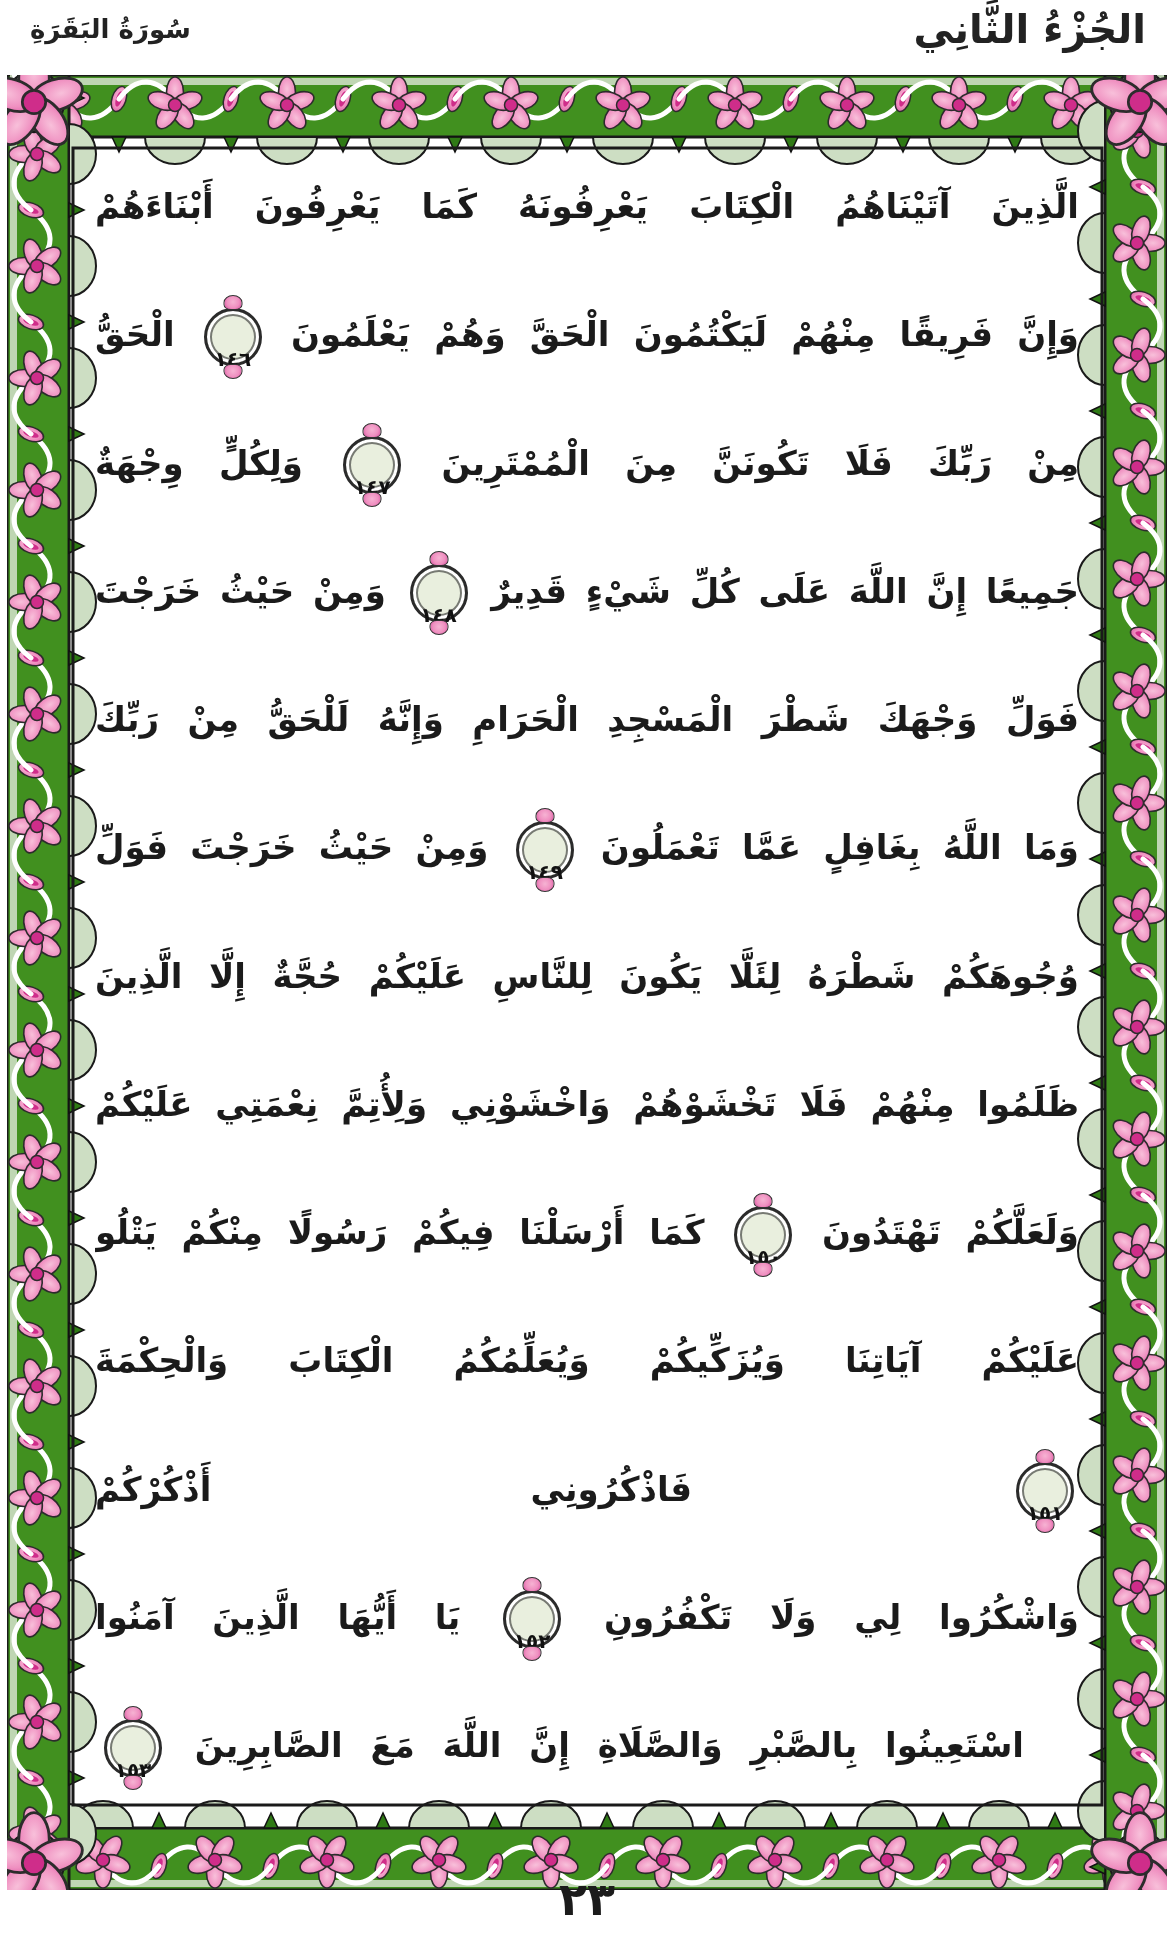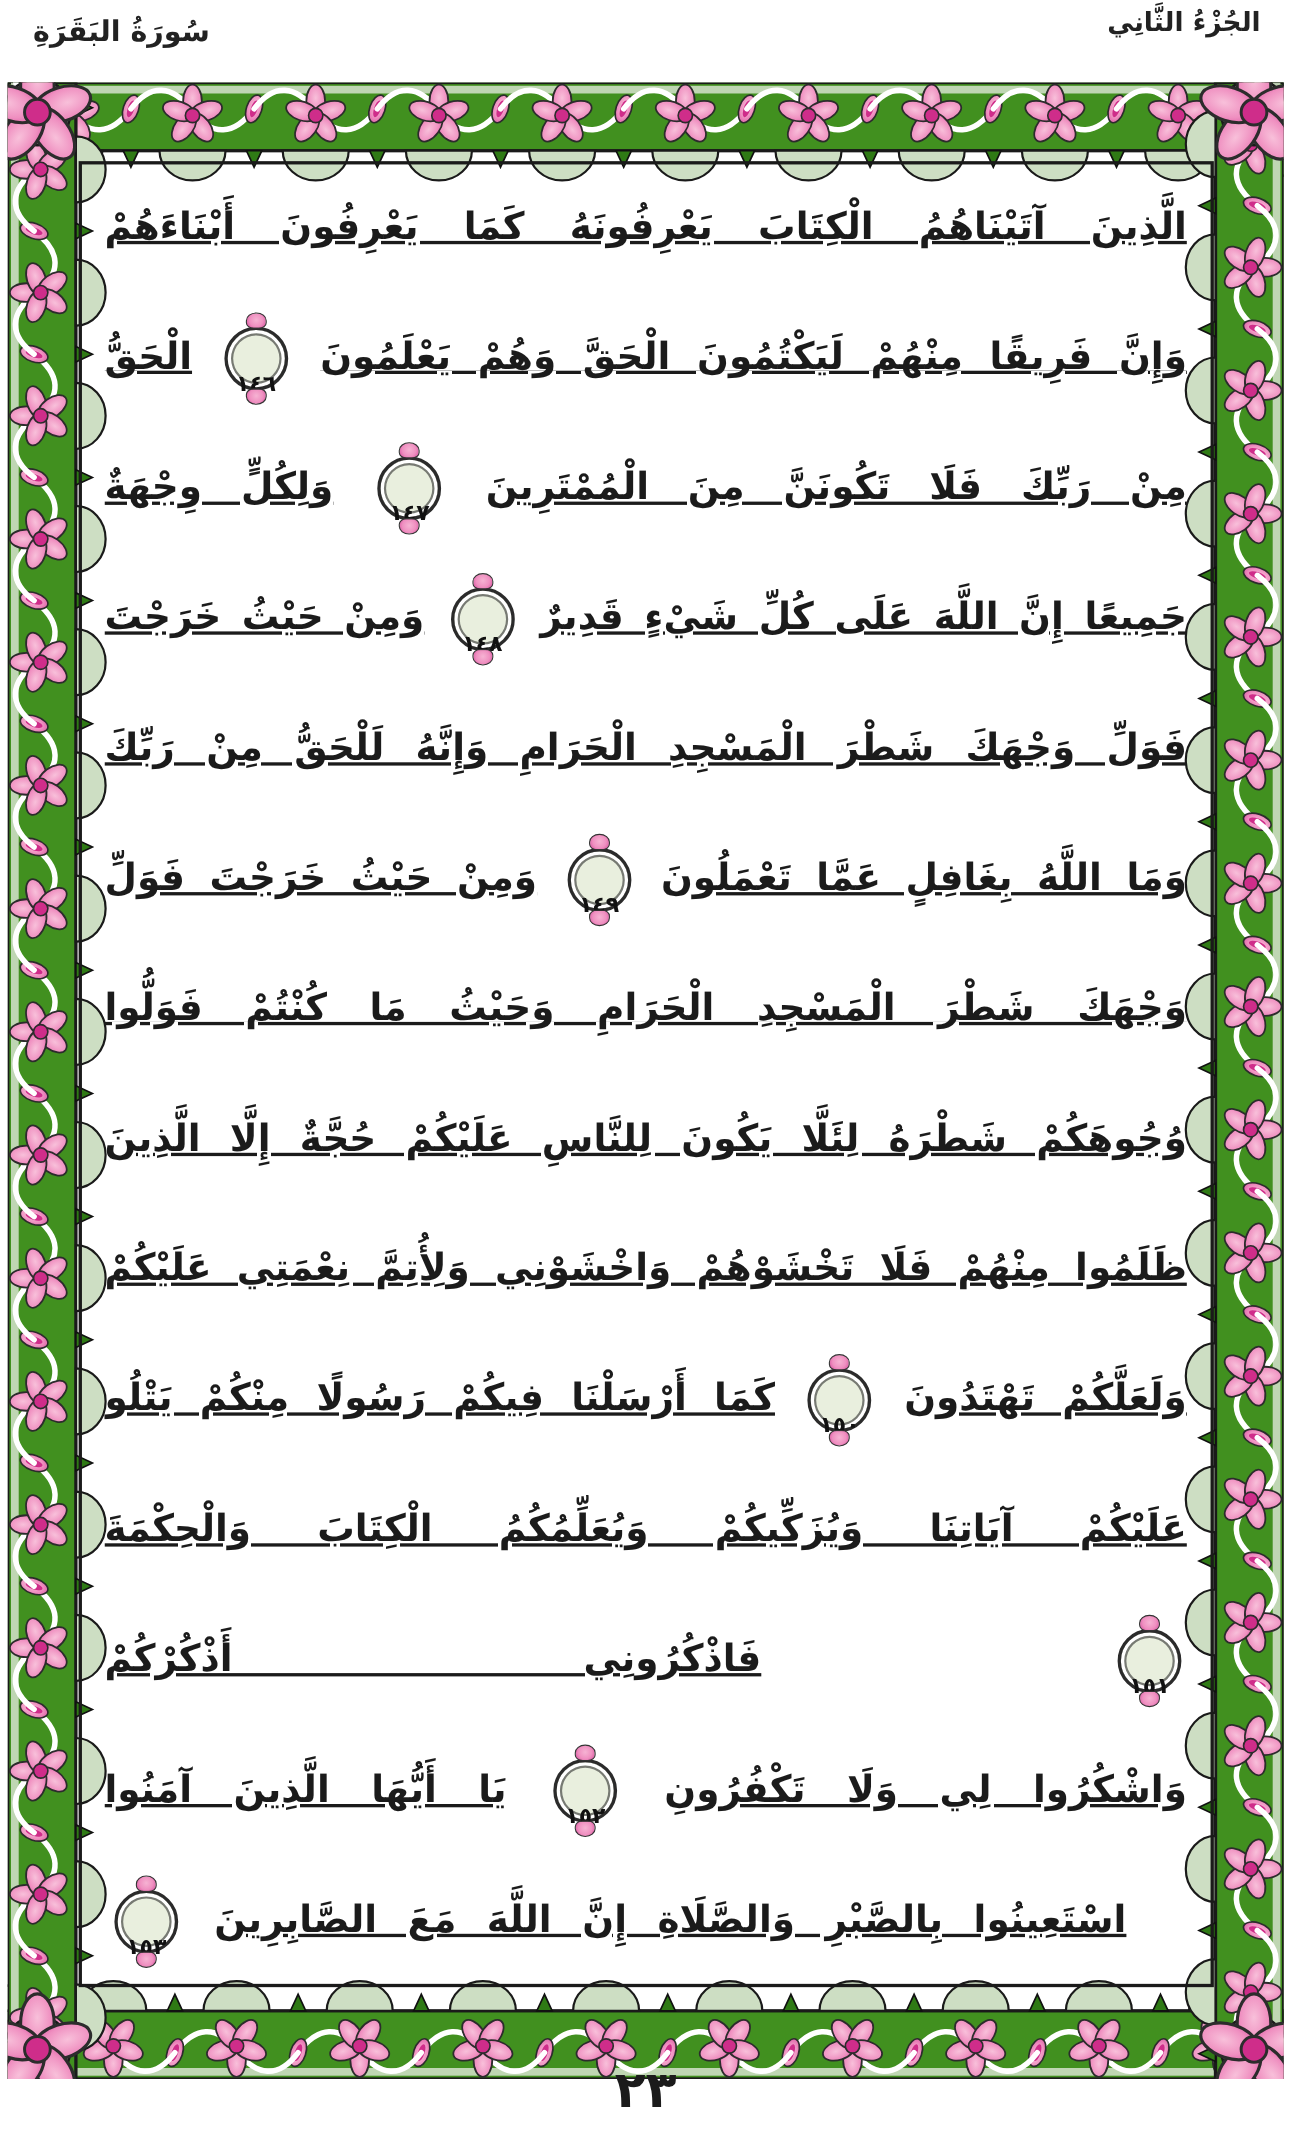--- a/index.html
+++ b/index.html
@@ -4,38 +4,38 @@
 <style>
   html,body{margin:0;padding:0;}
   body{
     width:1174px;height:1941px;position:relative;background:#ffffff;
     font-family:"DejaVu Sans",sans-serif;overflow:hidden;
   }
   .hdr{
     position:absolute;color:#222;font-weight:bold;direction:rtl;
     letter-spacing:0;white-space:nowrap;
   }
-  .hdr.juz{top:6px;right:28px;font-size:24px;}
+  .hdr.juz{top:6px;right:28px;font-size:40px;}
   .hdr.surah{top:14px;left:30px;font-size:26px;}
   #frame{position:absolute;left:7px;top:75px;width:1160px;height:1815px;}
   #border-svg{position:absolute;left:0;top:0;width:100%;height:100%;}
   .text-area{
     position:absolute;left:95px;top:155px;width:984px;height:1642px;
     display:flex;flex-direction:column;justify-content:space-between;
     direction:rtl;
   }
   .line{
     height:103px;line-height:103px;
     font-size:34px;font-weight:bold;color:#1b1b1b;
     text-align:justify;text-align-last:justify;
     overflow-x:clip;overflow-y:visible;
     white-space:normal;
   }
   .line.indent{padding-left:4px;padding-right:55px;}
-  .txt{letter-spacing:0;text-decoration:underline;}
+  .txt{letter-spacing:0;}
   .marker{
     display:inline-flex;align-items:center;justify-content:center;
     position:relative;vertical-align:middle;
     width:52px;height:52px;border-radius:50%;
     background:var(--marker-fill,#e9efde);
     border:3px solid #2b2b2b;
     box-shadow:inset 0 0 0 3px #ffffff, inset 0 0 0 5px rgba(43,43,43,.6);
     margin:0 5px;line-height:normal;
   }
   .marker .num{
@@ -189,21 +189,20 @@
     <div class="line"><span class="txt">مِنْ رَبِّكَ فَلَا تَكُونَنَّ مِنَ الْمُمْتَرِينَ</span> <span class="marker">
         <span class="num">١٤٧</span>
       </span> <span class="txt">وَلِكُلٍّ وِجْهَةٌ</span></div>
     <div class="line"><span class="txt">جَمِيعًا إِنَّ اللَّهَ عَلَى كُلِّ شَيْءٍ قَدِيرٌ</span> <span class="marker">
         <span class="num">١٤٨</span>
       </span> <span class="txt">وَمِنْ حَيْثُ خَرَجْتَ</span></div>
     <div class="line"><span class="txt">فَوَلِّ وَجْهَكَ شَطْرَ الْمَسْجِدِ الْحَرَامِ وَإِنَّهُ لَلْحَقُّ مِنْ رَبِّكَ</span></div>
     <div class="line"><span class="txt">وَمَا اللَّهُ بِغَافِلٍ عَمَّا تَعْمَلُونَ</span> <span class="marker">
         <span class="num">١٤٩</span>
       </span> <span class="txt">وَمِنْ حَيْثُ خَرَجْتَ فَوَلِّ</span></div>
-    <div class="line"><span class="txt">وَجْهَكَ شَطْرَ الْمَسْجِدِ الْحَرَامِ وَحَيْثُ مَا كُنْتُمْ فَوَلُّوا</span></div>
     <div class="line"><span class="txt">وُجُوهَكُمْ شَطْرَهُ لِئَلَّا يَكُونَ لِلنَّاسِ عَلَيْكُمْ حُجَّةٌ إِلَّا الَّذِينَ</span></div>
     <div class="line"><span class="txt">ظَلَمُوا مِنْهُمْ فَلَا تَخْشَوْهُمْ وَاخْشَوْنِي وَلِأُتِمَّ نِعْمَتِي عَلَيْكُمْ</span></div>
     <div class="line"><span class="txt">وَلَعَلَّكُمْ تَهْتَدُونَ</span> <span class="marker">
         <span class="num">١٥٠</span>
       </span> <span class="txt">كَمَا أَرْسَلْنَا فِيكُمْ رَسُولًا مِنْكُمْ يَتْلُو</span></div>
     <div class="line"><span class="txt">عَلَيْكُمْ آيَاتِنَا وَيُزَكِّيكُمْ وَيُعَلِّمُكُمُ الْكِتَابَ وَالْحِكْمَةَ</span></div>
     <div class="line"> <span class="marker">
         <span class="num">١٥١</span>
       </span> <span class="txt">فَاذْكُرُونِي أَذْكُرْكُمْ</span></div>
     <div class="line"><span class="txt">وَاشْكُرُوا لِي وَلَا تَكْفُرُونِ</span> <span class="marker">

